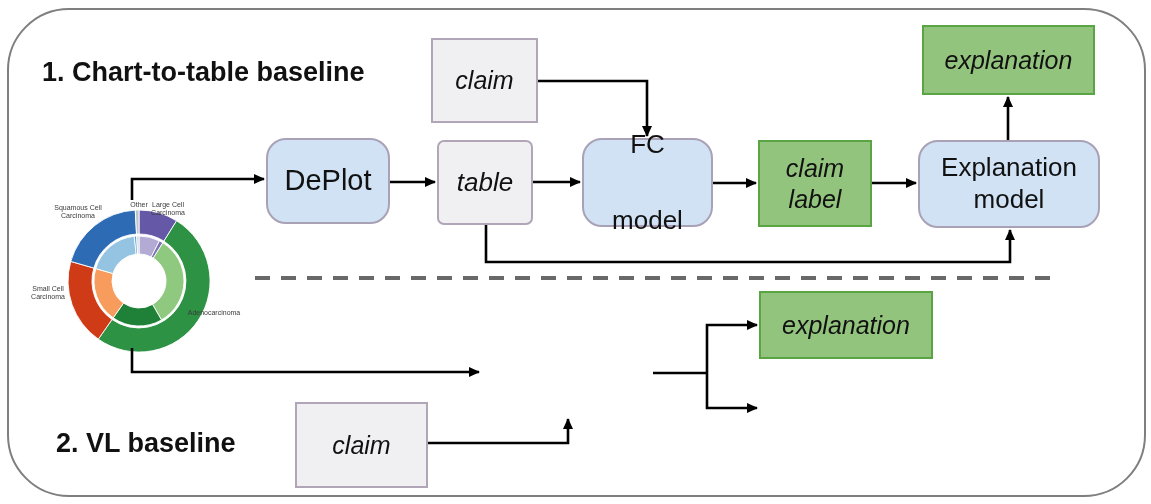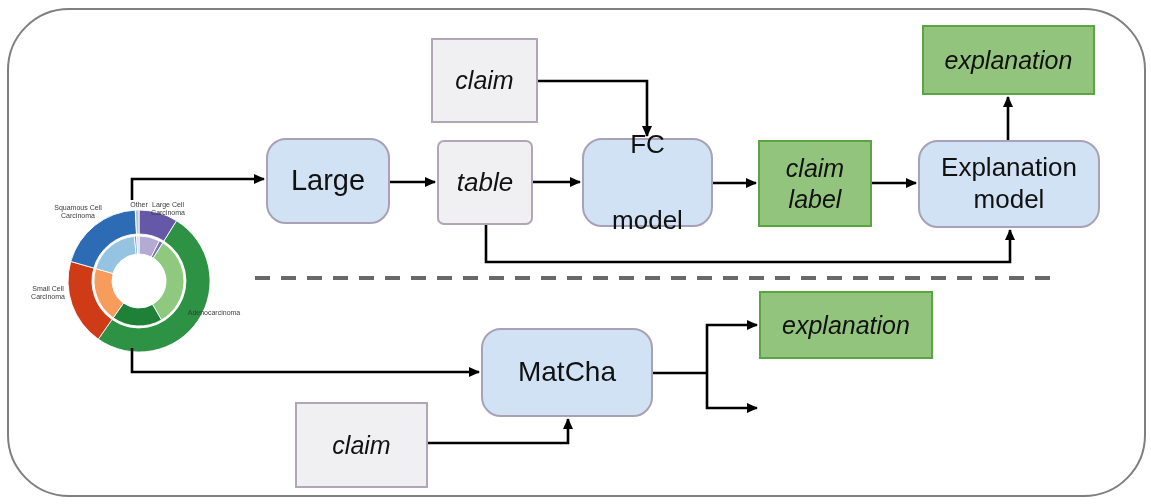--- a/index.html
+++ b/index.html
@@ -25,20 +25,22 @@
   .donut-label{position:absolute;font-size:7px;line-height:8px;color:#3a3a3a;
                white-space:pre-line;text-align:center;transform:translateX(-50%);}
 </style>
 </head>
 <body>
 
 <div id="canvas">
 
   <div id="frame"></div>
 
+  <div class="section-title" style="left:42px;top:57px;">1. Chart-to-table baseline</div>
+  <div class="section-title" style="left:56px;top:428px;">2. VL baseline</div>
 
   <svg id="overlay" width="1151" height="504" viewBox="0 0 1151 504">
     <defs>
       <marker id="ah" markerUnits="userSpaceOnUse" markerWidth="12" markerHeight="11" refX="10" refY="5" orient="auto">
         <path d="M0,0 L11,5 L0,10 Z" fill="#000"></path>
       </marker>
     </defs>
 
     <g id="donut-group">
         <path d="M139.00,210.00 A71,71 0 0 1 176.62,220.79 L163.91,241.14 A47,47 0 0 0 139.00,234.00 Z" fill="#6458a7" stroke="#ffffff" stroke-width="0.9"></path>
@@ -82,21 +84,21 @@
 Carcinoma</div>
   <div class="donut-label" style="left:48px;top:285px;">Small Cell
 Carcinoma</div>
   <div class="donut-label" style="left:214px;top:309px;">Adenocarcinoma</div>
 
   <div class="node box-gray italic fs25" style="left:431px;top:38px;width:107px;height:85px;">
     <span>claim</span>
   </div>
 
   <div class="node box-blue fs29" style="left:266px;top:138px;width:124px;height:86px;">
-    <span>Large</span>
+    <span>DePlot</span>
   </div>
 
   <div class="node box-gray italic fs26" style="left:437px;top:140px;width:96px;height:85px;border-radius:7px;">
     <span>table</span>
   </div>
 
   <div class="node box-blue fs26" style="left:582px;top:138px;width:131px;height:89px;gap:44px;">
     <span>FC</span>
     <span>model</span>
   </div>
@@ -108,23 +110,20 @@
 
   <div class="node box-blue fs26" style="left:918px;top:140px;width:182px;height:88px;">
     <span>Explanation</span>
     <span>model</span>
   </div>
 
   <div class="node box-green italic fs25" style="left:922px;top:25px;width:173px;height:70px;">
     <span>explanation</span>
   </div>
 
-  <div class="node box-blue fs28" style="left:481px;top:328px;width:172px;height:89px;">
-    <span>MatCha</span>
-  </div>
 
   <div class="node box-gray italic fs25" style="left:295px;top:402px;width:133px;height:86px;">
     <span>claim</span>
   </div>
 
   <div class="node box-green italic fs25" style="left:759px;top:291px;width:174px;height:68px;">
     <span>explanation</span>
   </div>
 
 

